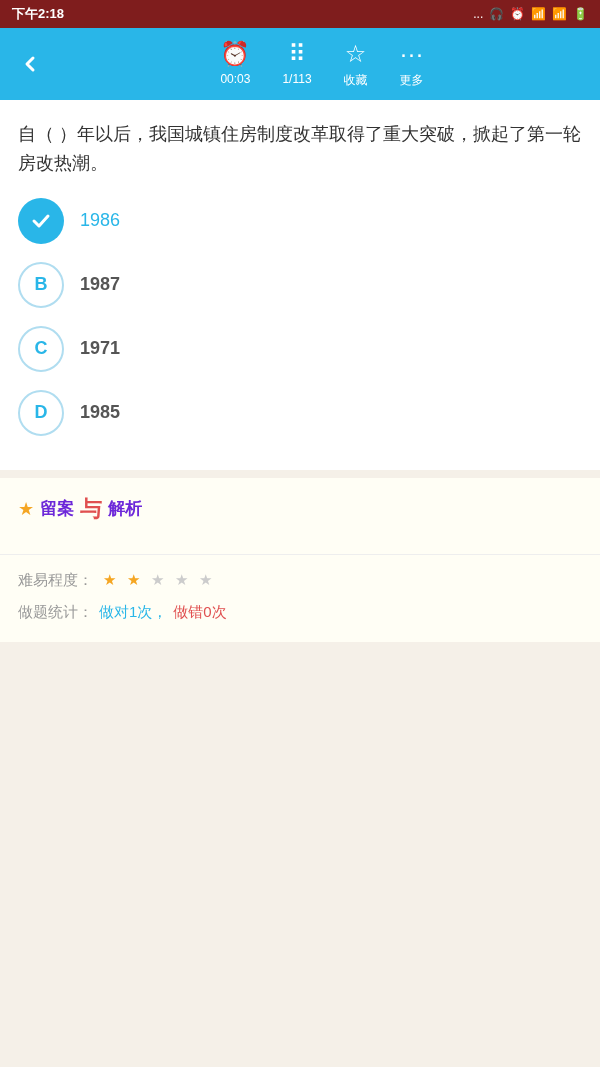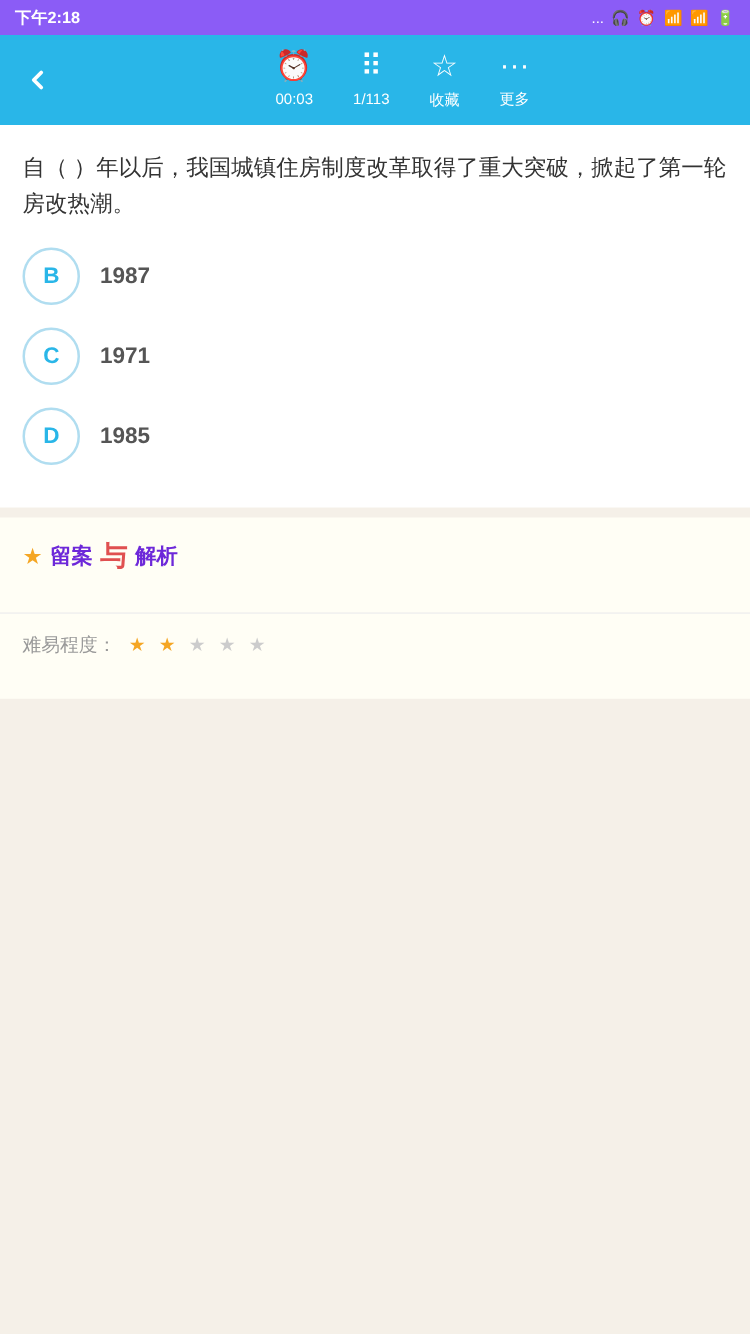--- a/index.html
+++ b/index.html
@@ -7,21 +7,21 @@
     body {
       width: 600px;
       min-height: 1067px;
       font-family: "PingFang SC", "Microsoft YaHei", sans-serif;
       background: #f5f0e8;
       font-size: 16px;
     }
 
     
     .status-bar {
-      background: #8b5cf6;
+      background: #7f1d1d;
       color: #fff;
       height: 28px;
       display: flex;
       align-items: center;
       justify-content: space-between;
       padding: 0 12px;
       font-size: 13px;
     }
     .status-bar-left { font-weight: 600; }
     .status-bar-right {
@@ -232,20 +232,28 @@
     <div class="nav-item">
       <span class="nav-item-icon">···</span>
       <span class="nav-item-label">更多</span>
     </div>
   </div>
 </div>
 
 <div class="question-area">
   <p class="question-text">自（   ）年以后，我国城镇住房制度改革取得了重大突破，掀起了第一轮房改热潮。</p>
 
+  <div class="option">
+    <div class="option-circle selected">
+      <svg width="22" height="22" viewBox="0 0 22 22" fill="none" stroke="white" stroke-width="3" stroke-linecap="round" stroke-linejoin="round">
+        <polyline points="4 11 9 16 18 6"></polyline>
+      </svg>
+    </div>
+    <span class="option-text">1986</span>
+  </div>
 
   <div class="option">
     <div class="option-circle unselected">B</div>
     <span class="option-text normal">1987</span>
   </div>
 
   <div class="option">
     <div class="option-circle unselected">C</div>
     <span class="option-text normal">1971</span>
   </div>
@@ -269,13 +277,18 @@
   <div class="difficulty-row">
     <span>难易程度：</span>
     <div class="stars">
       <span class="star filled" style="color: rgb(245, 166, 35);">★</span>
       <span class="star filled" style="color: rgb(245, 166, 35);">★</span>
       <span class="star empty" style="color: rgb(204, 204, 204);">★</span>
       <span class="star empty" style="color: rgb(204, 204, 204);">★</span>
       <span class="star empty" style="color: rgb(204, 204, 204);">★</span>
     </div>
   </div>
+  <div class="stats-row">
+    <span>做题统计：</span>
+    <span class="stats-correct">做对1次，</span>
+    <span class="stats-wrong">做错0次</span>
+  </div>
 </div>
 
 </body></html>

